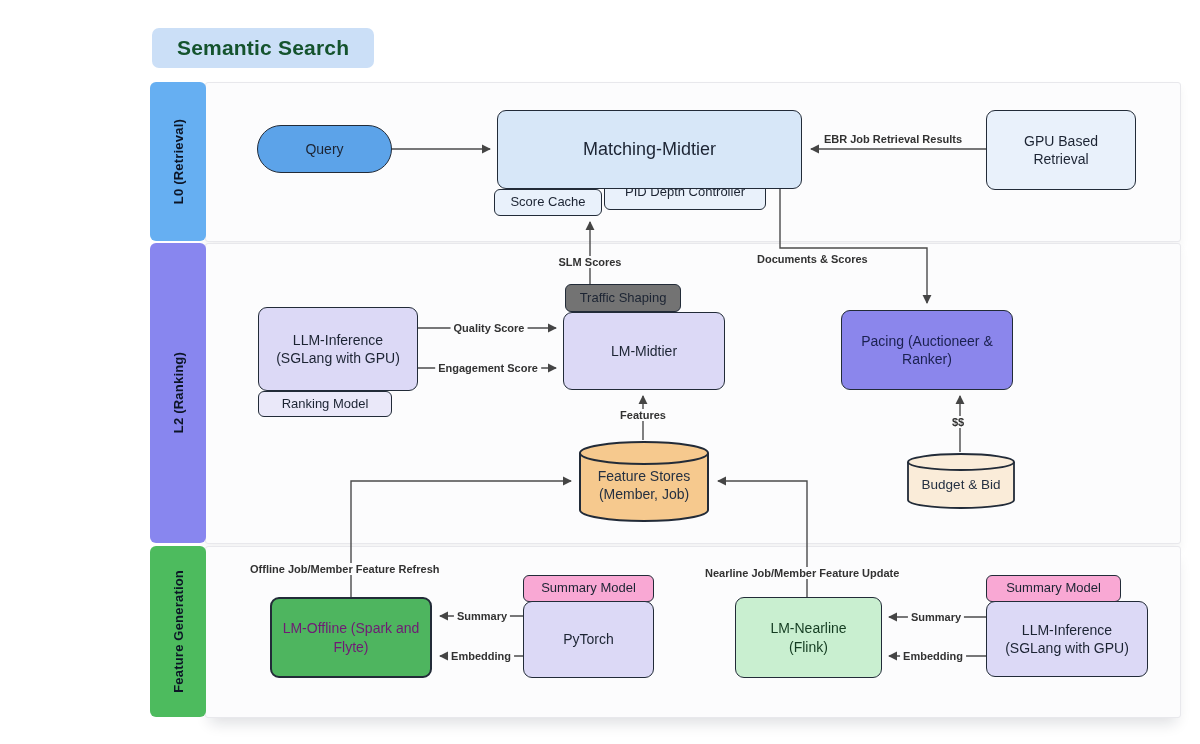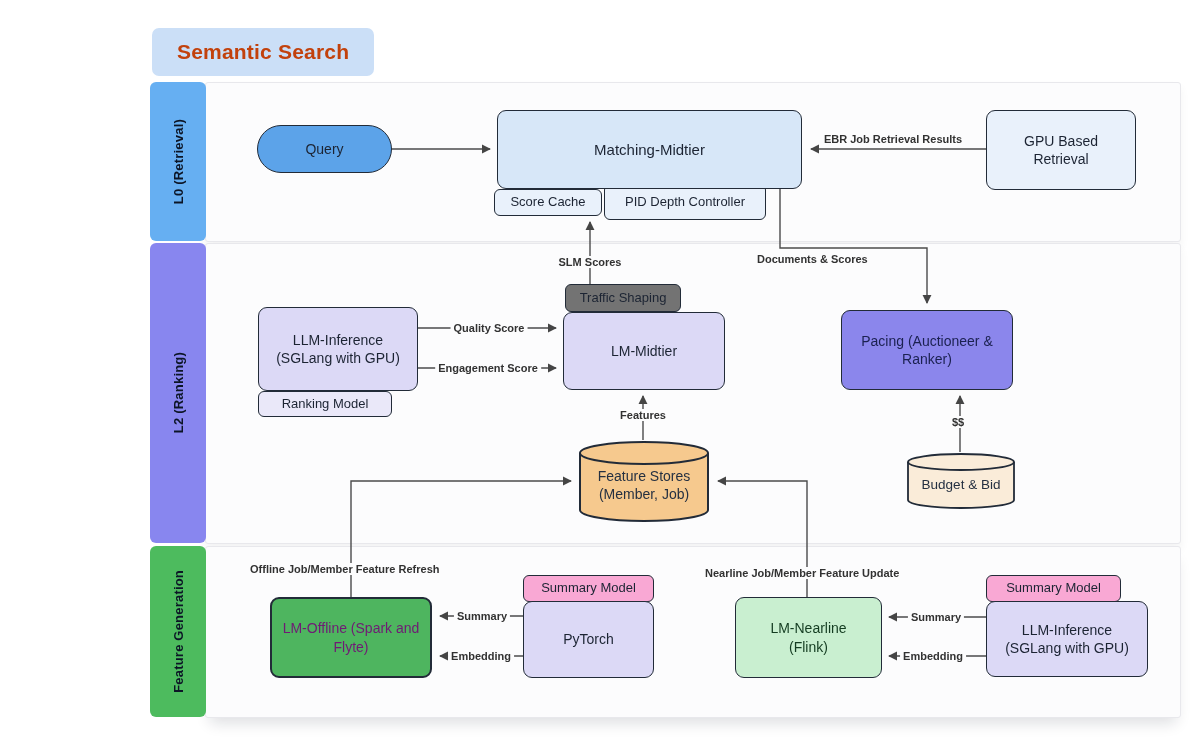--- a/index.html
+++ b/index.html
@@ -1,33 +1,33 @@
 <!DOCTYPE html>
 <html><head>
 <meta charset="utf-8">
 <style>
   *{box-sizing:border-box;margin:0;padding:0}
   html,body{width:1200px;height:744px;background:#ffffff;overflow:hidden;
     font-family:"Liberation Sans",sans-serif;position:relative}
-  .title{position:absolute;left:152px;top:28px;height:48px;padding:0 25px;display:flex;
+  .title{position:absolute;left:152px;top:28px;height:40px;padding:0 25px;display:flex;
     align-items:center;background:#cbdff7;border-radius:7px;font-size:21px;font-weight:700;
-    color:#c2410c;z-index:4;letter-spacing:.2px}
+    color:#14532d;z-index:4;letter-spacing:.2px}
   .row{position:absolute;left:205px;width:976px;background:#fcfcfd;border:1px solid #e8e8ec;
     border-radius:3px;box-shadow:0 6px 10px rgba(16,24,40,.05)}
   .bar{position:absolute;left:150px;width:56px;border-radius:6px;display:flex;align-items:center;
     justify-content:center;z-index:4}
   .bar span{writing-mode:vertical-rl;transform:rotate(180deg);font-weight:700;font-size:13px;
     color:#0c1526;letter-spacing:.2px;white-space:nowrap}
   svg.edges{position:absolute;left:0;top:0;z-index:1;pointer-events:none}
   .node{position:absolute;display:flex;align-items:center;justify-content:center;text-align:center;
     border:1.7px solid #222b38;border-radius:9px;font-size:14px;color:#1c2433;line-height:1.3;
     padding:8px 8px;z-index:3}
   .attach{border-radius:6px;font-size:13px;border-width:1.5px;z-index:2;padding:2px 6px}
   .f-query{background:#5ca3e9}
-  .f-midtier{background:#d7e7f8;font-size:15px}
+  .f-midtier{background:#d7e7f8;font-size:18px}
   .f-lblue{background:#e9f1fb}
   .f-lav{background:#dcd9f6}
   .f-lav2{background:#eae8f9}
   .f-ts{background:#737373}
   .f-sm{background:#f9a8d4}
   .f-pacing{background:#8b86ec;color:#1b2150}
   .f-green{background:#4eb55f;color:#701a75;border-width:2px}
   .f-lgreen{background:#c9efd0;color:#143c21}
   .edge-label{position:absolute;font-size:11px;font-weight:700;color:#323232;white-space:nowrap;z-index:2}
   .center{transform:translate(-50%,-50%)}
@@ -89,21 +89,21 @@
 <div class="edge-label mask" style="left:247px;top:563px">Offline Job/Member Feature Refresh</div>
 <div class="edge-label mask" style="left:702px;top:567px">Nearline Job/Member Feature Update</div>
 <div class="edge-label center mask" style="left:482px;top:616px">Summary</div>
 <div class="edge-label center mask" style="left:481px;top:656px">Embedding</div>
 <div class="edge-label center mask" style="left:936px;top:617px">Summary</div>
 <div class="edge-label center mask" style="left:933px;top:656px">Embedding</div>
 
 <div class="node f-query" style="left:257px;top:125px;width:135px;height:48px;border-radius:24px">Query</div>
 <div class="node f-midtier" style="left:497px;top:110px;width:305px;height:79px">Matching-Midtier</div>
 <div class="node attach f-lblue" style="left:494px;top:189px;width:108px;height:27px">Score Cache</div>
-<div class="node attach f-lblue" style="left:604px;top:184px;width:162px;height:36px">PID Depth Controller</div>
+<div class="node attach f-lblue" style="left:604px;top:174px;width:162px;height:36px">PID Depth Controller</div>
 <div class="node f-lblue" style="left:986px;top:110px;width:150px;height:80px;padding:4px 20px;border-width:1.4px">GPU Based Retrieval</div>
 
 <div class="node f-lav" style="left:258px;top:307px;width:160px;height:84px">LLM-Inference (SGLang with GPU)</div>
 <div class="node attach f-lav2" style="left:258px;top:391px;width:134px;height:26px">Ranking Model</div>
 <div class="node attach f-ts" style="left:565px;top:284px;width:116px;height:28px">Traffic Shaping</div>
 <div class="node f-lav" style="left:563px;top:312px;width:162px;height:78px">LM-Midtier</div>
 <div class="node f-pacing" style="left:841px;top:310px;width:172px;height:80px">Pacing (Auctioneer &amp; Ranker)</div>
 
 <div class="cyl" style="left:578px;top:440px;width:132px;height:83px">
   <svg viewBox="0 0 132 83">

